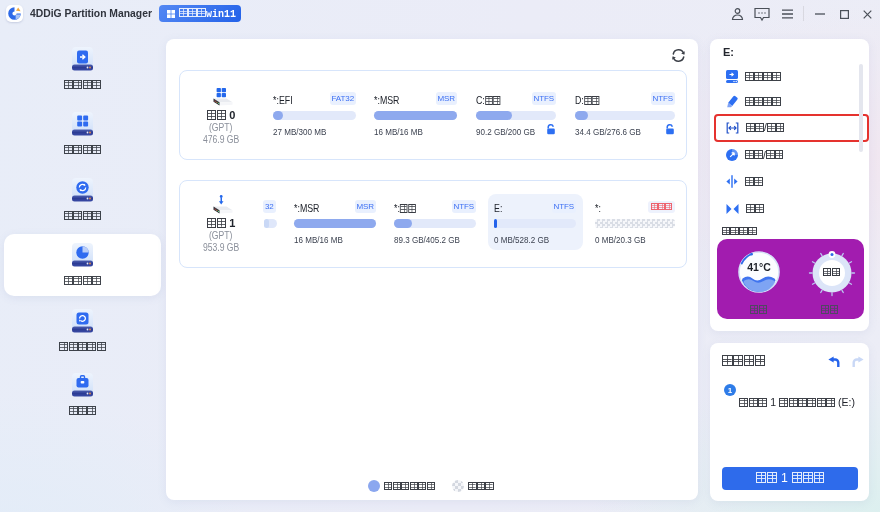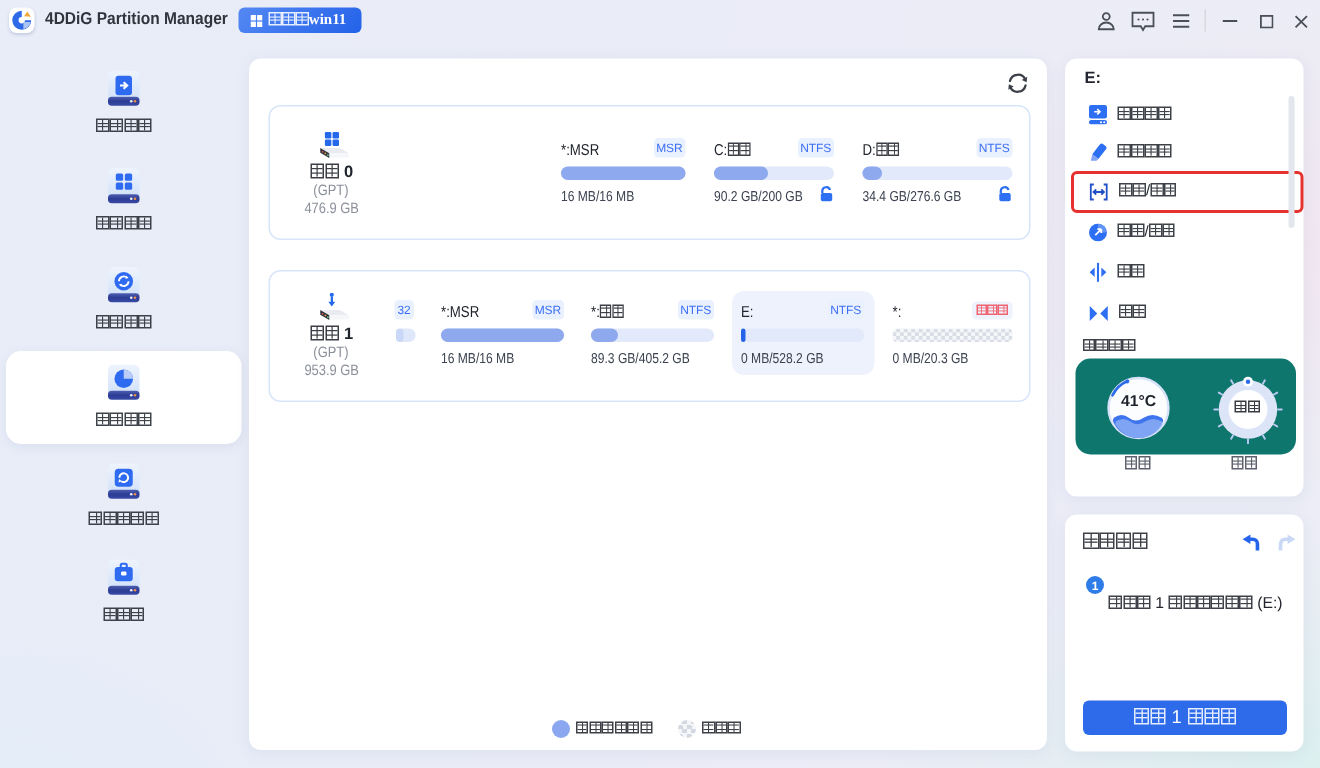--- a/index.html
+++ b/index.html
@@ -55,21 +55,21 @@
 <path d="M9.6 9.6 L14.2 9.6 A5 5 0 0 1 9.6 14.3 Z" fill="#a9c4f5"></path>
 </svg></div>
 <div class="abs" id="apptitle">4DDiG Partition Manager</div>
 <div class="abs zh" id="upbtn">
     <svg width="8" height="8" viewBox="0 0 8 8">
       <rect x="0" y="0" width="3.6" height="3.6" fill="#fff"></rect>
       <rect x="4.4" y="0" width="3.6" height="3.6" fill="#fff"></rect>
       <rect x="0" y="4.4" width="3.6" height="3.6" fill="#fff"></rect>
       <rect x="4.4" y="4.4" width="3.6" height="3.6" fill="#fff"></rect>
     </svg>
-    <span><i></i><i></i><i></i><span style="font-family:Liberation Serif, serif">win11</span></span>
+    <span><i></i><i></i><i></i><span style="font-family:Liberation Mono, monospace">win11</span></span>
   </div>
 <div class="tic" style="left:728px;width:18px">
     <svg width="13" height="14" viewBox="0 0 13 14" fill="none" stroke="#4a4f58" stroke-width="1.2">
       <circle cx="6.5" cy="4" r="2.3"></circle>
       <path d="M1.5 12.5 a5 4.5 0 0 1 10 0 Z"></path>
     </svg>
   </div>
 <div class="tic" style="left:752px;width:20px">
     <svg width="16" height="15" viewBox="0 0 16 15" fill="none" stroke="#4a4f58" stroke-width="1.2">
       <path d="M1 1.5 h14 v9 h-5.5 l-1.5 2.5 -1.5-2.5 H1 Z"></path>
@@ -208,20 +208,28 @@
 <path d="M10.5 14.2 L23.5 14.2 L23.5 16.8 L10.5 17.4 Z" fill="#f5f6f9"></path>
 <path d="M4.5 10.6 L10.5 14.2 L10.5 17.4 L4.5 13.8 Z" fill="#30333b"></path>
 <circle cx="6.1" cy="13.2" r="0.6" fill="#e25b4d"></circle>
         <circle cx="7.9" cy="14.3" r="0.6" fill="#e2a24d"></circle>
         <circle cx="9.6" cy="15.4" r="0.6" fill="#6fd28a"></circle>
 </svg>
 <div class="dname zh"><i></i><i></i> <span style="font-family:'Liberation Sans'">0</span></div>
 <div class="dsub">(GPT)</div>
       <div class="dsub">476.9 GB</div>
 </div>
+<div class="part" style="left:107px;top:55px;width:83px;height:52px">
+      <span class="pname">*:EFI</span>
+      <span class="badge">FAT32</span>
+      <div class="track">
+        <div class="fill" style="width:10px"></div>
+      </div>
+      <span class="psize">27 MB/300 MB</span>
+    </div>
 <div class="part" style="left:208px;top:55px;width:83px;height:52px">
       <span class="pname">*:MSR</span>
       <span class="badge">MSR</span>
       <div class="track">
         <div class="fill" style="width:100%"></div>
       </div>
       <span class="psize">16 MB/16 MB</span>
     </div>
 <div class="part" style="left:310px;top:55px;width:80px;height:52px">
       <span class="pname zh">C:<i></i><i></i></span>
@@ -357,21 +365,21 @@
 <div class="mitem" style="top:162px;height:15px">
       <svg width="13" height="12" viewBox="0 0 13 12">
         <path d="M0.5 1 L5.5 6 0.5 11 Z" fill="#2d6ff2"></path>
         <path d="M12.5 1 L7.5 6 12.5 11 Z" fill="#2d6ff2"></path>
       </svg>
       <span class="zh"><i></i><i></i></span>
     </div>
 <div class="abs" style="left:3.5px;top:75px;width:155px;height:27.5px;border:2.5px solid #e5322e;border-radius:4px"></div>
 <div class="abs" style="left:148.5px;top:25px;width:4px;height:88px;border-radius:2px;background:#e4e6ee"></div>
 <div class="abs zh" style="left:11.5px;top:187px;font-size:9.8px;font-weight:bold;color:#23262e"><i></i><i></i><i></i><i></i></div>
-<div class="abs" style="left:6.5px;top:200px;width:147px;height:64px;border-radius:10px;background:#0f766e">
+<div class="abs" style="left:6.5px;top:200px;width:147px;height:80px;border-radius:10px;background:#a21caf">
  <svg class="abs" style="left:20px;top:11px" width="44" height="44" viewBox="0 0 44 44">
   <circle cx="22" cy="22" r="20" fill="#fbfdff"></circle>
   <circle cx="22" cy="22" r="20" fill="none" stroke="#d6e2f8" stroke-width="1.6"></circle>
   <path d="M4.7 13.5 a20 20 0 0 1 10-9.5" stroke="#2e6be8" stroke-width="1.8" fill="none" stroke-linecap="round"></path>
   <circle cx="14.5" cy="4.3" r="1.3" fill="#2e6be8"></circle>
   <path d="M5.5 28.5 q5.5-3.8 10 0 t10 0 t12 0 q0.8 0.8 1 2 a18 18 0 0 1-33.6 0 q0.3-1.2 0.6-2 Z" fill="#3f74ef"></path>
   <path d="M6.5 31 q5.5-3.5 10 0 t10 0 t11 0 q0.5 0.8 0.6 1.6 a18 18 0 0 1-31.6 0 q0.2-0.8 0.5-1.6 Z" fill="#8fb0f4" opacity=".8"></path>
   <text x="22" y="20.5" text-anchor="middle" font-size="10.5" font-weight="bold" fill="#1d2129" font-family="Liberation Sans">41°C</text>
  </svg>
  <div class="abs zh" style="left:33px;top:65px;font-size:10px;color:#464c59"><i></i><i></i></div>

